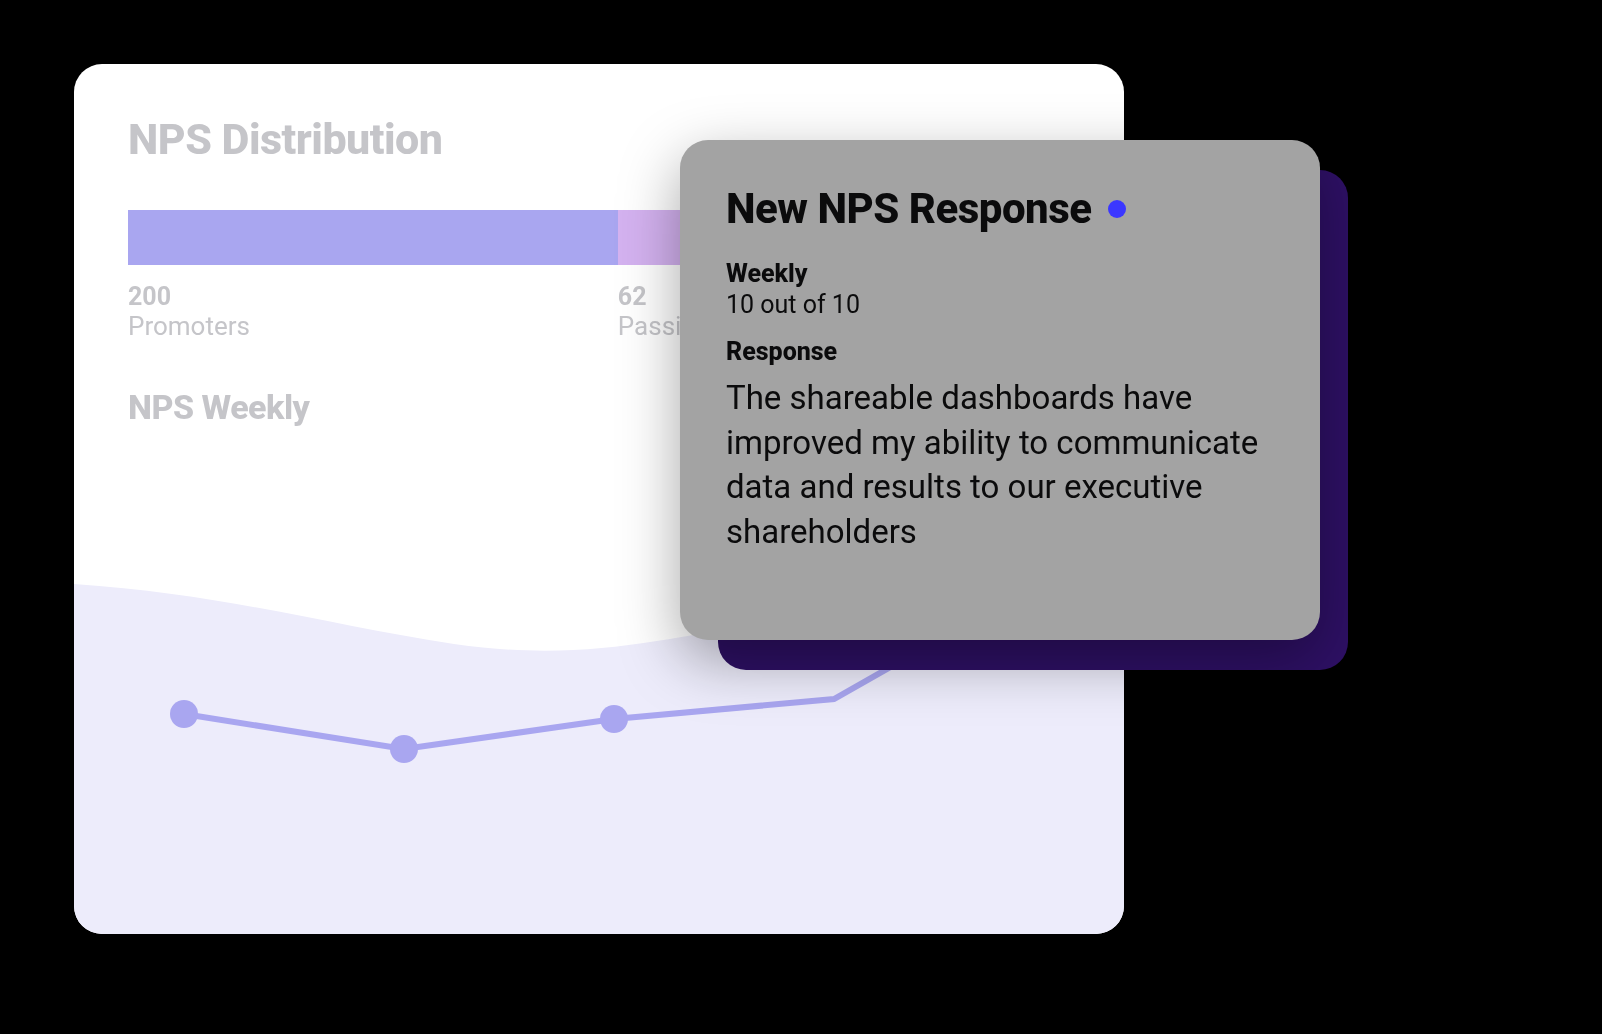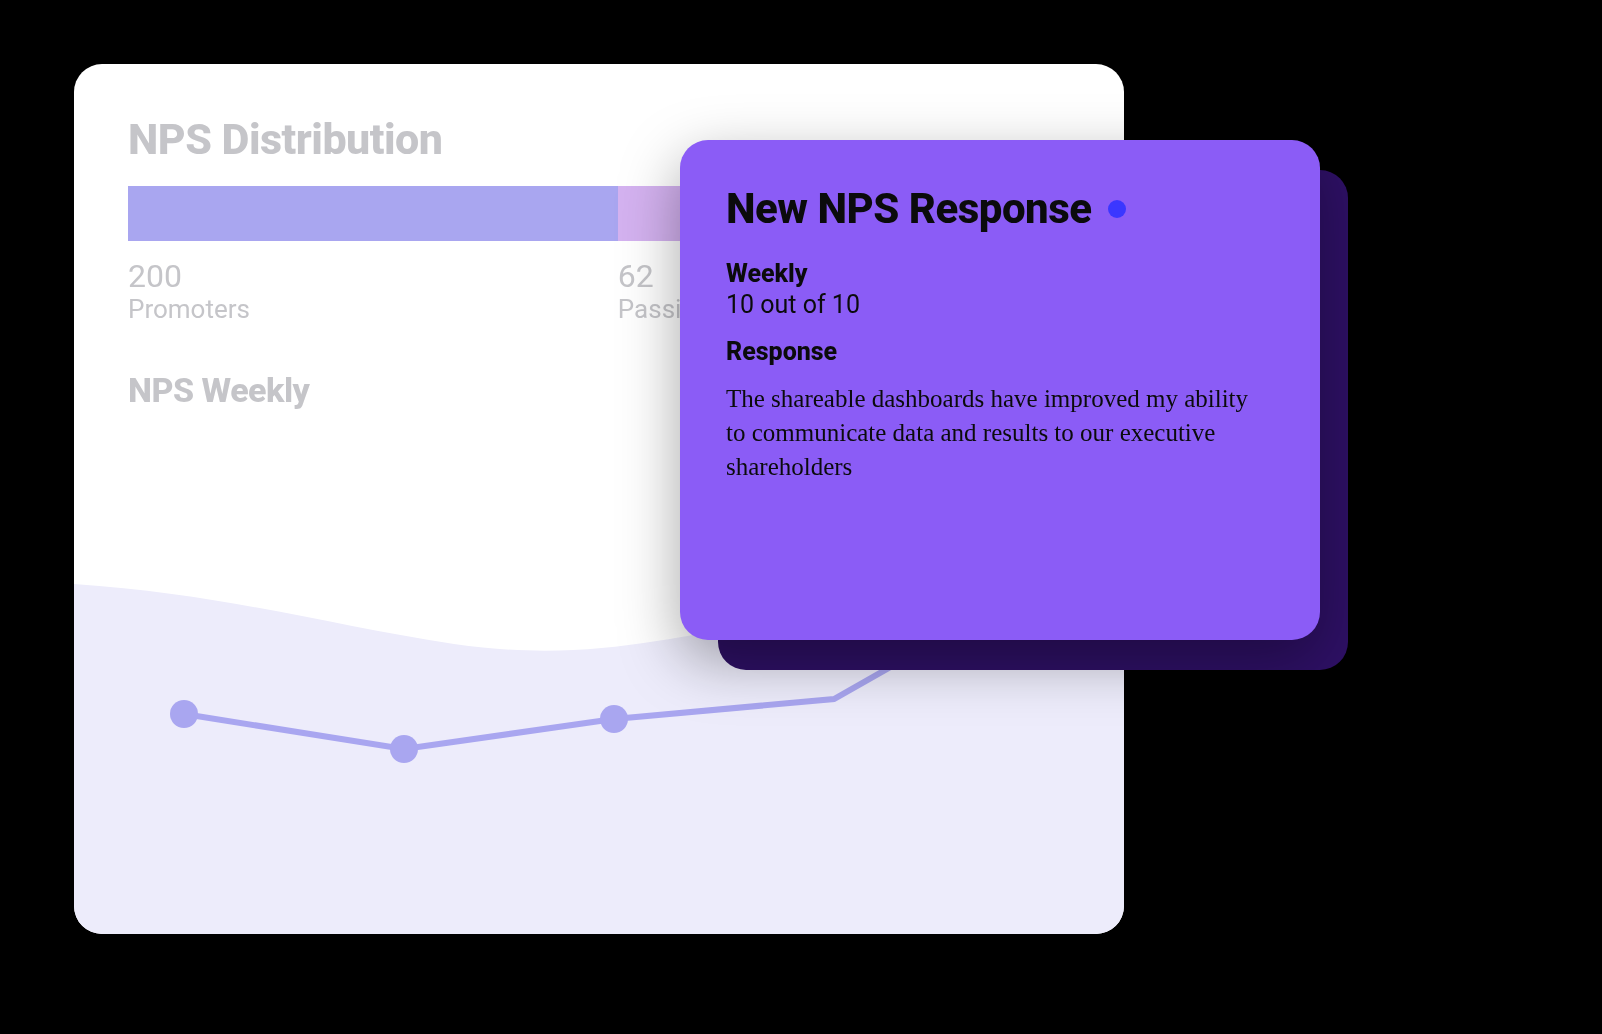--- a/index.html
+++ b/index.html
@@ -21,41 +21,41 @@
     border-radius: 28px;
     box-shadow: 0 10px 40px rgba(0,0,0,0.15);
     padding: 50px 54px 0 54px;
     overflow: hidden;
   }
   .nps-dist-title {
     font-size: 43px;
     font-weight: 800;
     color: #C5C5C9;
     letter-spacing: -0.5px;
-    margin-bottom: 22px;
+    margin-bottom: 46px;
   }
   .stacked-bar {
     display: flex;
     width: 100%;
     height: 55px;
     margin-bottom: 18px;
   }
   .seg-promoters  { background: #A9A6F0; width: 52%; }
   .seg-passives   { background: #D4B2F0; width: 33%; }
   .seg-detractors { background: #F1B6DF; width: 15%; }
   .dist-labels {
     display: flex;
   }
   .dist-label           { color: #C5C5C9; }
   .dist-label.promoters { width: 52%; }
   .dist-label.passives  { width: 33%; }
   .dist-label.detractors{ width: 15%; }
   .dist-value {
-    font-size: 32px;
-    font-weight: 400;
+    font-size: 25px;
+    font-weight: 700;
     line-height: 1.1;
   }
   .dist-name {
     font-size: 26px;
     font-weight: 400;
   }
   .nps-weekly-title {
     font-size: 34px;
     font-weight: 800;
     color: #C5C5C9;
@@ -78,21 +78,21 @@
     height: 500px;
     background: #2E1065;
     border-radius: 28px;
   }
   .popup {
     position: absolute;
     left: 680px;
     top: 140px;
     width: 640px;
     height: 500px;
-    background: #8b5cf6;
+    background: #a3a3a3;
     border-radius: 28px;
     box-shadow: 0 20px 60px rgba(0,0,0,0.35);
     padding: 44px 46px;
     color: #0B0B0C;
   }
   .popup-title-row {
     display: flex;
     align-items: center;
     gap: 16px;
     margin-bottom: 26px;
@@ -113,26 +113,25 @@
     font-size: 25px;
     font-weight: 800;
     margin-top: 18px;
   }
   .field-value {
     font-size: 25px;
     font-weight: 400;
     margin-top: 2px;
   }
   .response-text {
-    font-size: 25px;
+    font-size: 33px;
     font-weight: 400;
     line-height: 1.35;
-    margin-top: 16px;
+    margin-top: 10px;
     max-width: 540px;
-    font-family: Liberation Serif, serif;
   }
 </style>
 </head>
 <body>
 
 <div class="main-card">
   <h2 class="nps-dist-title">NPS Distribution</h2>
 
   <div class="stacked-bar">
     <div class="seg-promoters"></div>

